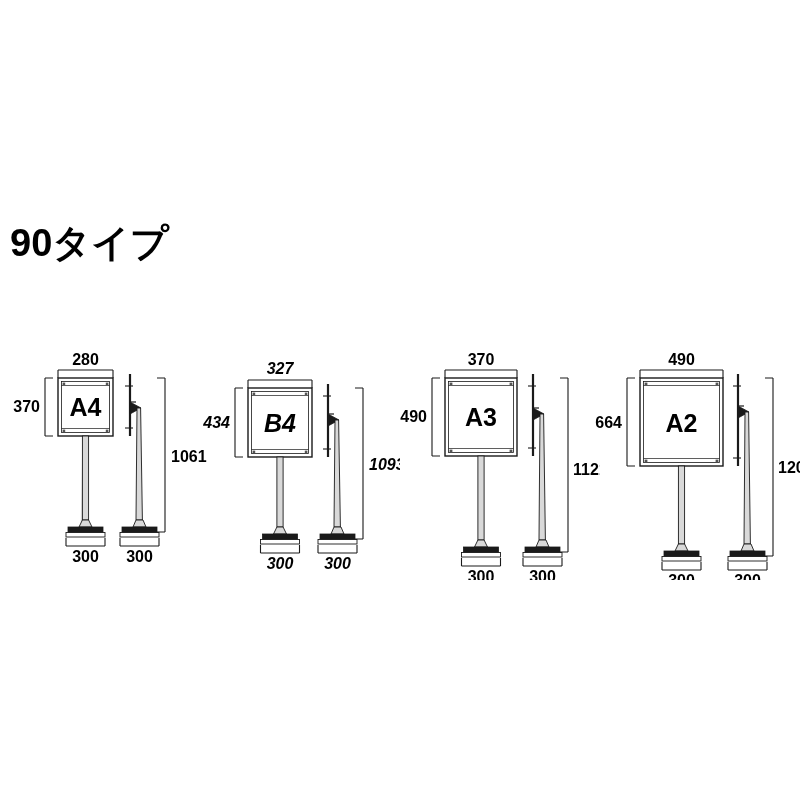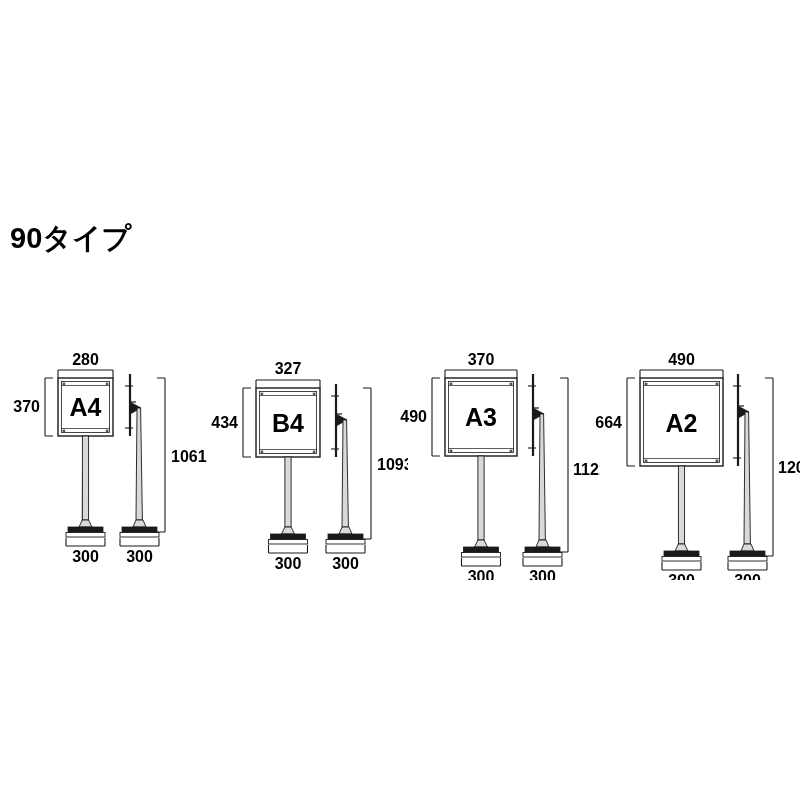--- a/index.html
+++ b/index.html
@@ -12,21 +12,21 @@
     width: 800px;
     height: 800px;
     background: #ffffff;
     overflow: hidden;
     font-family: "Liberation Sans", sans-serif;
   }
   #title {
     position: absolute;
     left: 10px;
     top: 224px;
-    font-size: 29px;
+    font-size: 38px;
     font-weight: bold;
     color: #000000;
     letter-spacing: 0px;
     line-height: 1;
     white-space: nowrap;
   }
   .group {
     position: absolute;
     top: 340px;
     height: 240px;
@@ -123,21 +123,21 @@
         <text class="dimtext" x="73.5" y="25" text-anchor="middle">280</text>
         <text class="dimtext" x="28" y="72" text-anchor="end">370</text>
         <text class="paperlabel" x="73.5" y="76" text-anchor="middle">A4</text>
         <text class="dimtext" x="159" y="122" text-anchor="start">1061</text>
         <text class="dimtext" x="73.5" y="222" text-anchor="middle">300</text>
         <text class="dimtext" x="127.5" y="222" text-anchor="middle">300</text>
       </svg>
     </div>
   </div>
 
-  <div class="group" style="left:208px; width:200px;">
+  <div class="group" style="left:200px; width:200px;font-style:italic;">
     <div class="svgwrap">
       <svg width="200" height="240" viewBox="0 0 200 240">
         <g stroke="#1a1a1a" fill="none" stroke-width="1">
           <g stroke-width="1.1">
             <path d="M48 40 L48 48 M112 40 L112 48 M48 40 L112 40"></path>
           </g>
           <g stroke-width="1.1">
             <path d="M35 48 L43 48 M35 117 L43 117 M35 48 L35 117"></path>
           </g>
           <g>

